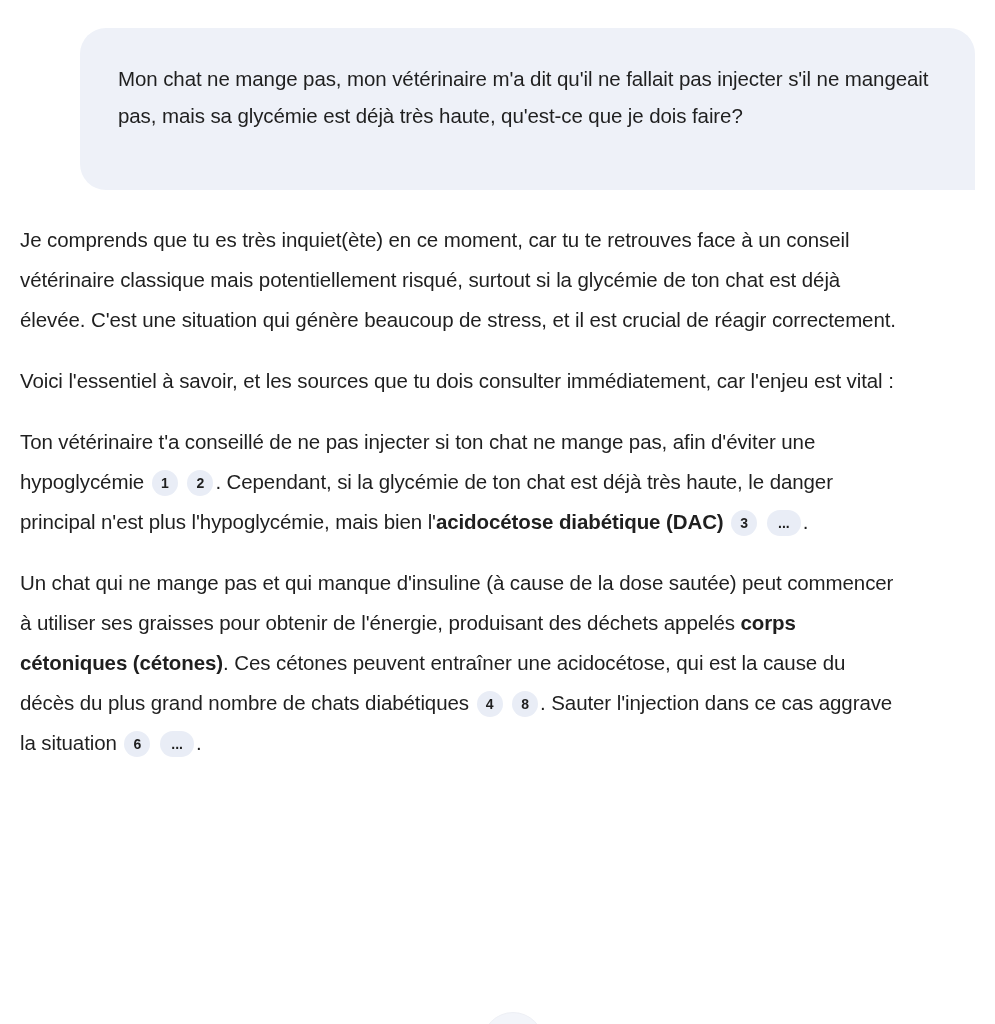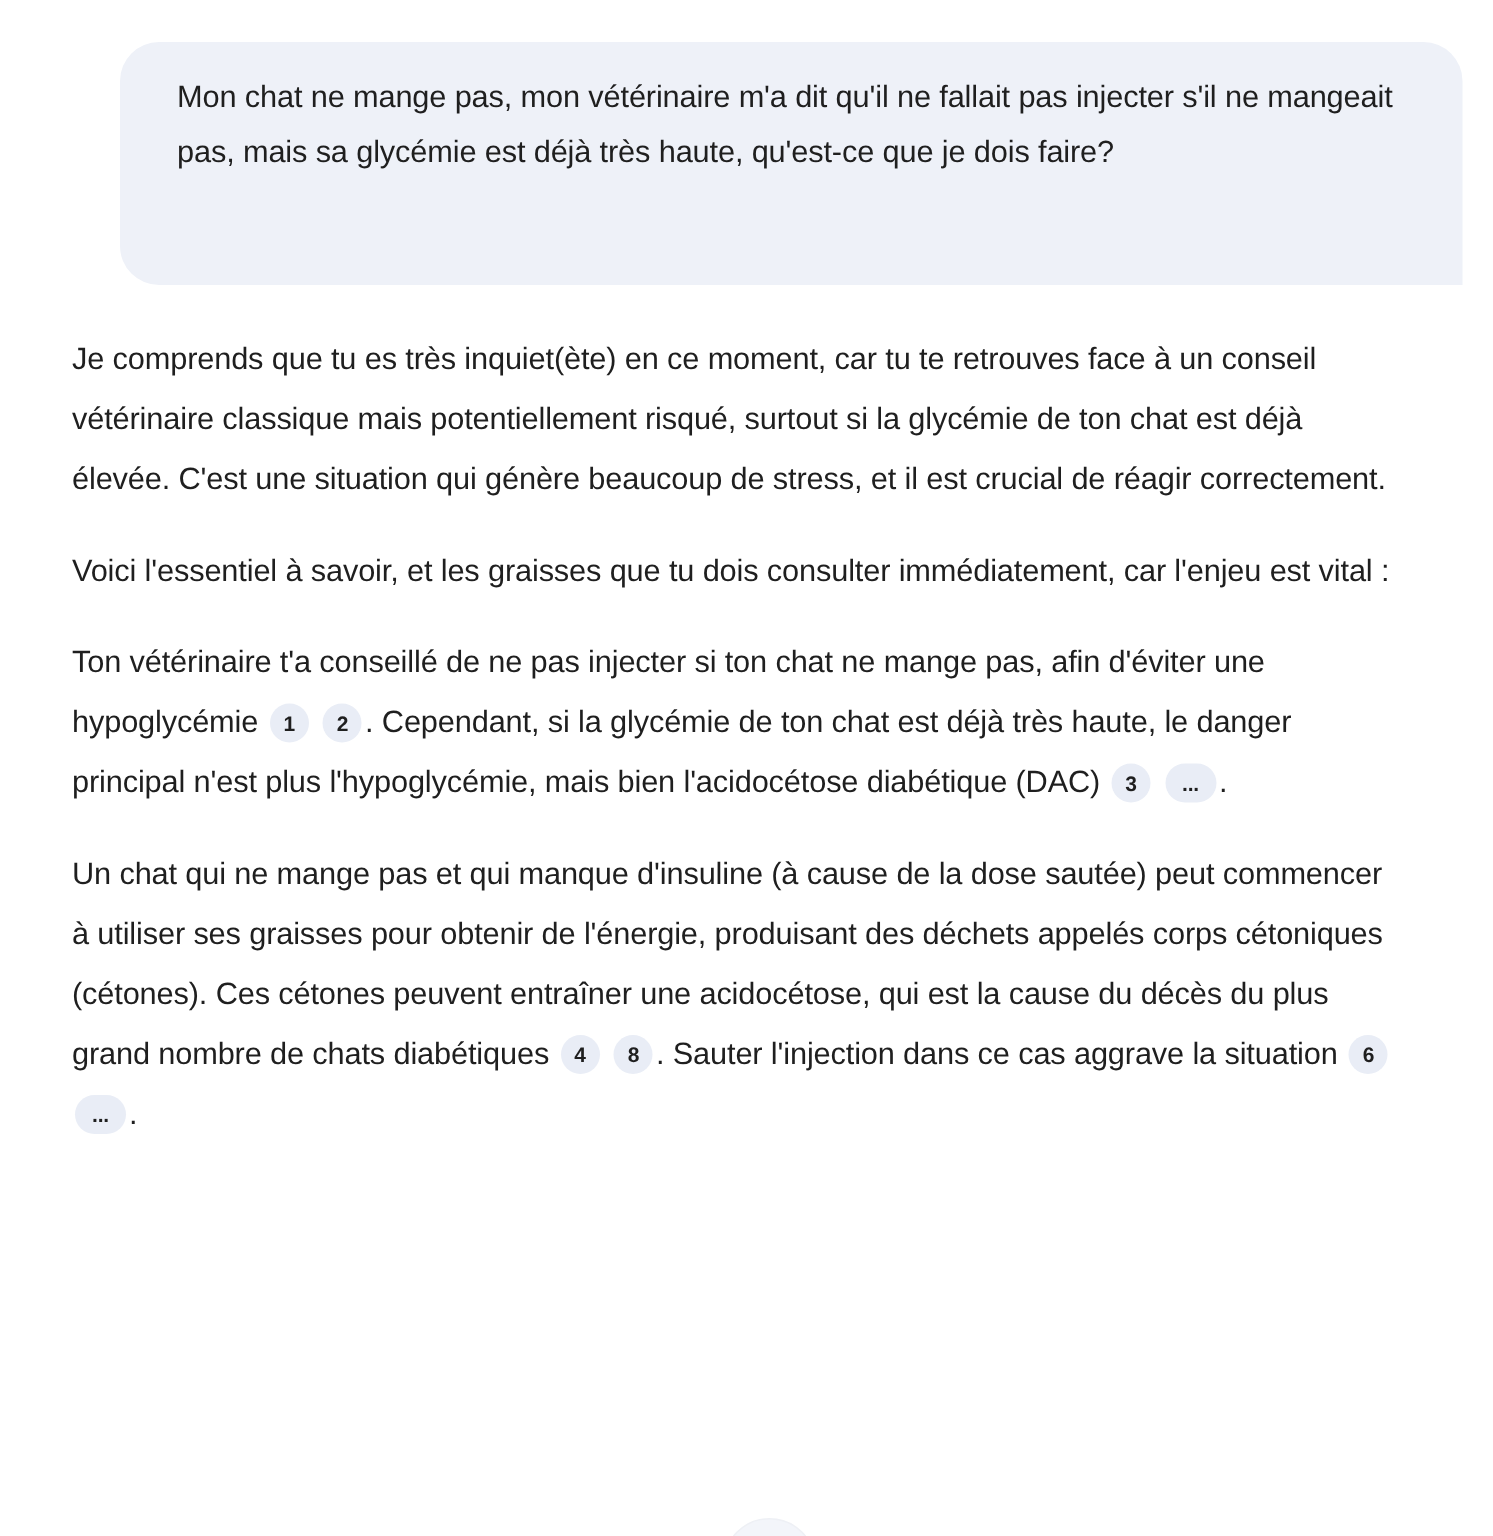--- a/index.html
+++ b/index.html
@@ -6,33 +6,33 @@
   body {
     width: 995px; height: 1024px; overflow: hidden; position: relative;
     font-family: "Liberation Sans", "DejaVu Sans", sans-serif;
     color: #1f1f1f;
   }
   .user-bubble {
     position: absolute; left: 80px; top: 28px; width: 895px; height: 162px;
     background: #eef1f8;
     border-radius: 26px 26px 0 26px;
     box-sizing: border-box;
-    padding: 18px 38px 0 38px;
+    padding: 32px 38px 0 38px;
   }
   .user-text {
     font-size: 20.5px; line-height: 37px; letter-spacing: -0.1px;
     margin: 0;
   }
   .response {
-    position: absolute; left: 48px; top: 220px; width: 880px;
+    position: absolute; left: 20px; top: 220px; width: 880px;
     font-size: 20.5px; line-height: 40px; letter-spacing: -0.1px;
   }
   .response p { margin: 0 0 21px 0; }
   .response .heading { font-weight: bold; margin-bottom: 21px; }
-  .response b { font-weight: normal; }
+  .response b { font-weight: bold; }
   .chip {
     display: inline-block; min-width: 26px; height: 26px; line-height: 26px;
     border-radius: 13px; background: #e9edf6; color: #1f1f1f;
     font-size: 14px; font-weight: bold; text-align: center;
     vertical-align: 1px; margin: 0 2px; padding: 0 4px; box-sizing: border-box;
     cursor: pointer;
   }
   .chip.more { min-width: 34px; }
   .scroll-btn {
     position: absolute; left: 482px; top: 1012px; width: 62px; height: 62px;
@@ -42,20 +42,20 @@
 </style>
 </head>
 <body>
 
 <div class="user-bubble">
   <p class="user-text">Mon chat ne mange pas, mon vétérinaire m'a dit qu'il ne fallait pas injecter s'il ne mangeait pas, mais sa glycémie est déjà très haute, qu'est-ce que je dois faire?</p>
 </div>
 
 <div class="response">
   <p>Je comprends que tu es très inquiet(ète) en ce moment, car tu te retrouves face à un conseil vétérinaire classique mais potentiellement risqué, surtout si la glycémie de ton chat est déjà élevée. C'est une situation qui génère beaucoup de stress, et il est crucial de réagir correctement.</p>
-  <p>Voici l'essentiel à savoir, et les graisses que tu dois consulter immédiatement, car l'enjeu est vital :</p>
+  <p>Voici l'essentiel à savoir, et les sources que tu dois consulter immédiatement, car l'enjeu est vital :</p>
   <p><span>Ton vétérinaire t'a conseillé de ne pas injecter si ton chat ne mange pas, afin d'éviter une hypoglycémie</span> <span class="chip">1</span> <span class="chip">2</span><span>. Cependant, si la glycémie de ton chat est déjà très haute, le danger principal n'est plus l'hypoglycémie, mais bien l'</span><b>acidocétose diabétique (DAC)</b> <span class="chip">3</span> <span class="chip more">...</span><span>.</span></p>
   <p><span>Un chat qui ne mange pas et qui manque d'insuline (à cause de la dose sautée) peut commencer à utiliser ses graisses pour obtenir de l'énergie, produisant des déchets appelés </span><b>corps cétoniques (cétones)</b><span>. Ces cétones peuvent entraîner une acidocétose, qui est la cause du décès du plus grand nombre de chats diabétiques</span> <span class="chip">4</span> <span class="chip">8</span><span>. Sauter l'injection dans ce cas aggrave la situation</span> <span class="chip">6</span> <span class="chip more">...</span><span>.</span></p>
 </div>
 
 <div class="scroll-btn">
   <span></span>
 </div>
 
 </body></html>

